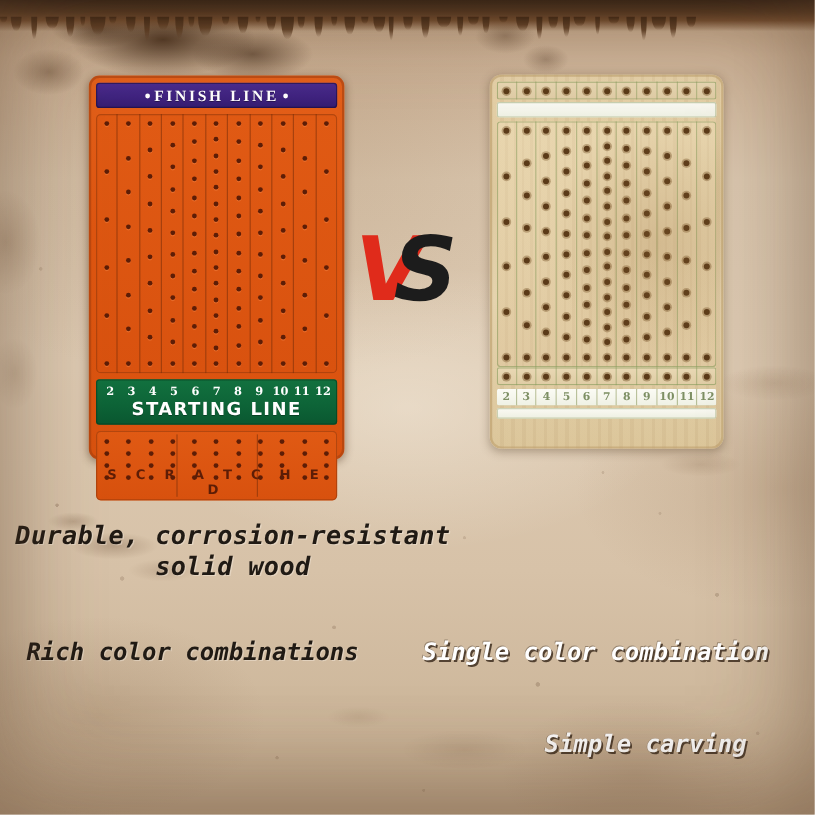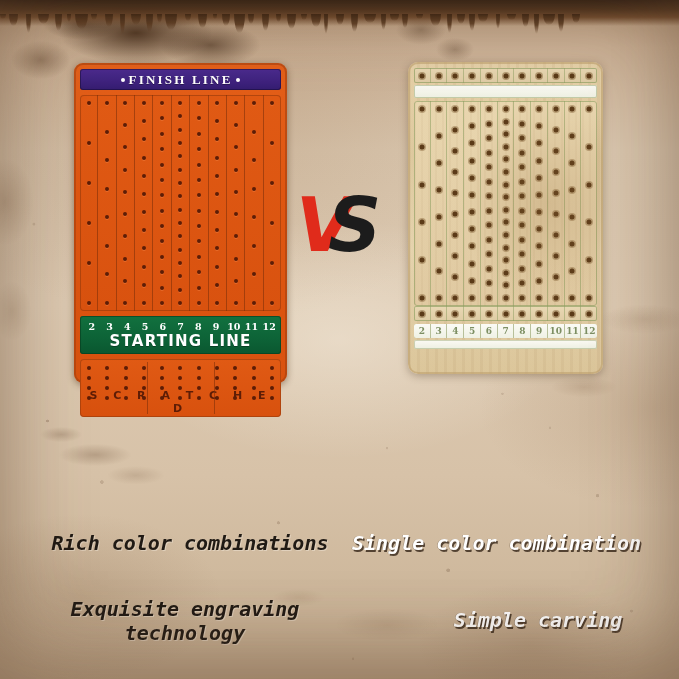--- a/index.html
+++ b/index.html
@@ -192,21 +192,21 @@
   #vs .v{left:0;top:0;color:#e02b1b;}
   #vs .s{left:32px;top:0;color:#1c1c1c;}
 
   
   .feat{position:absolute;font-family:"DejaVu Sans Mono","DejaVu Sans",monospace;
     font-weight:700;font-style:italic;line-height:1.22;white-space:pre-line;}
   .feat.dark{color:#201a14;text-shadow:1px 1px 0 rgba(255,250,240,.35);}
   .feat.light{color:#ffffff;text-shadow:1.5px 1.5px 0 rgba(40,26,14,.75),-0.5px -0.5px 0 rgba(40,26,14,.35);}
   #f1{left:8px;top:434px;width:372px;text-align:center;font-size:21px;letter-spacing:.3px;}
   #f2{left:398px;top:440px;width:280px;text-align:center;font-size:21px;}
-  #f3{left:22px;top:531px;width:336px;text-align:center;font-size:20px;}
+  #f3{left:22px;top:531px;width:336px;font-size:20px;}
   #f4{left:352px;top:531px;width:330px;text-align:left;font-size:20px;}
   #f5{left:20px;top:597px;width:330px;text-align:center;font-size:20px;}
   #f6{left:398px;top:608px;width:280px;text-align:center;font-size:20px;}
 </style>
 </head>
 <body>
 
 <div id="stage">
 
   <div class="grunge g-speck"></div>
@@ -671,20 +671,20 @@
       </div>
     <div class="w-bottombar"></div>
   </div>
   <div class="w-shadow"></div>
 
   <div id="vs">
     <span class="v">V</span>
     <span class="s">S</span>
   </div>
 
+  <div class="feat dark" id="f1">Durable, corrosion-resistant
+solid wood</div>
   <div class="feat dark" id="f3">Rich color combinations</div>
   <div class="feat light" id="f4">Single color combination</div>
-  <div class="feat dark" id="f5">Exquisite engraving
-technology</div>
   <div class="feat light" id="f6">Simple carving</div>
 
   <div class="vign"></div>
 </div>
 
 </body></html>

